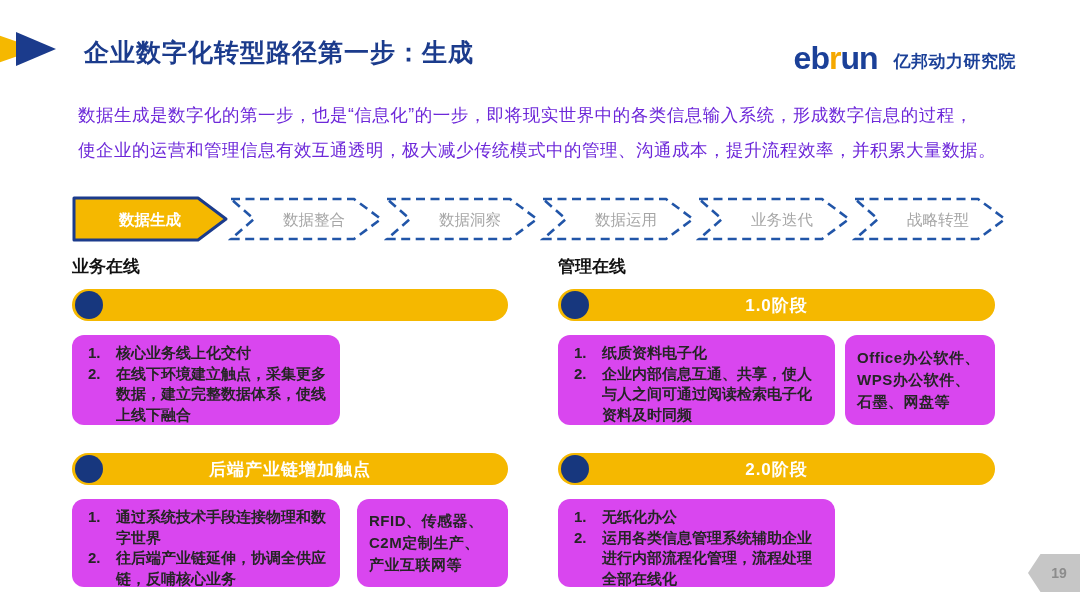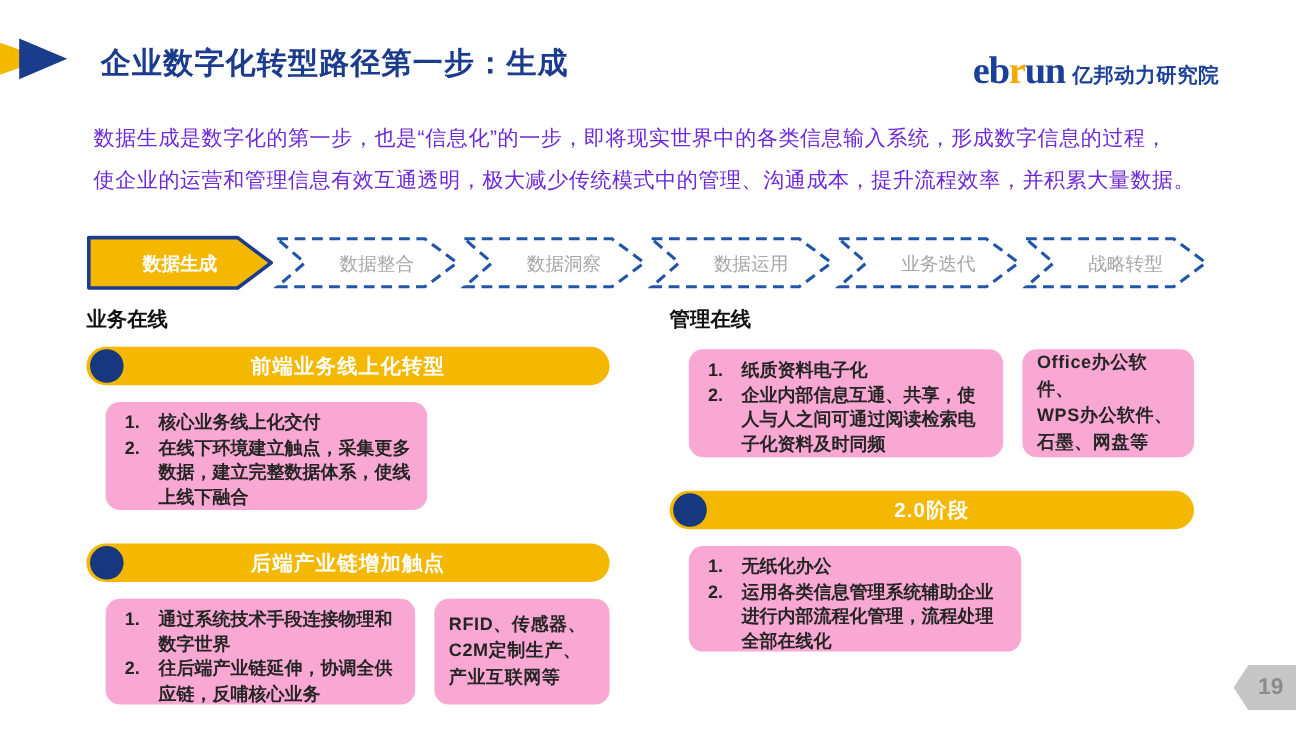--- a/index.html
+++ b/index.html
@@ -5,21 +5,21 @@
   * { margin:0; padding:0; box-sizing:border-box; }
   html,body { background:#ffffff; }
   body { font-family:"Liberation Sans","DejaVu Sans",sans-serif; }
   .slide { position:relative; width:1080px; height:608px; background:#ffffff; overflow:hidden;padding-left:48px; }
 
   
   .tri { position:absolute; width:0; height:0; }
   .tri-yellow { left:-16px; top:30px; border-top:19px solid transparent; border-bottom:19px solid transparent; border-left:54px solid #F5B800; z-index:1; }
   .tri-blue { left:16px; top:32px; border-top:17px solid transparent; border-bottom:17px solid transparent; border-left:40px solid #1B3B8C; z-index:2; }
   .title { position:absolute; left:84px; top:36px; font-size:25px; font-weight:bold; color:#1B3B8C; letter-spacing:1px; }
-  .logo { position:absolute; top:42px; right:64px; display:flex; align-items:flex-end; gap:6px;font-family:Liberation Serif, serif; }
+  .logo { position:absolute; top:42px; right:64px; display:flex; align-items:center; gap:16px; }
   .logo .brand { font-size:32px; font-weight:bold; color:#1B4098; letter-spacing:-1px; line-height:1; }
   .logo .brand .r { color:#F5A800; }
   .logo .org { font-size:17px; font-weight:bold; color:#1B4098; letter-spacing:0.5px; padding-top:6px; }
 
   
   .intro { position:absolute; left:78px; top:98px; width:930px; font-size:17.5px; color:#6d28d9; line-height:35px; letter-spacing:0.5px; }
 
   
   .flow-step { position:absolute; top:196px; width:158px; height:46px; }
   .flow-step text { font-size:15.5px; font-weight:bold; }
@@ -31,33 +31,33 @@
   .col-left { left:72px; width:436px; }
   .col-right { left:558px; width:437px; }
   .col-heading { font-size:17px; font-weight:bold; color:#111111; height:22px; }
   .bar { position:relative; margin-top:12px; height:32px; background:#F5B800; border-radius:16px; display:flex; align-items:center; justify-content:center; }
   .bar-label { color:#ffffff; font-size:17px; font-weight:bold; letter-spacing:1px; }
   .bar-dot { position:absolute; left:3px; top:2px; width:28px; height:28px; border-radius:50%; background:#17377E; }
   .boxrow { display:flex; justify-content:space-between; margin-top:14px; }
   .boxrow.row1 { height:90px; }
   .boxrow.row2 { height:88px; }
   .bar.bar2 { margin-top:28px; }
-  .gbox { background:#f9a8d4; border-radius:12px; color:#252525;margin-left:16px; }
+  .gbox { background:#d946ef; border-radius:12px; color:#252525; }
   .mainbox { padding:8px 10px 6px 6px; }
   .col-left .mainbox { width:268px; }
   .col-right .mainbox { width:277px; }
   .col-left .sidebox { width:151px; }
   .col-right .sidebox { width:150px; }
   .sidebox { display:flex; align-items:center; padding:0 12px; font-size:15px; font-weight:600; line-height:22px; white-space:pre-line; letter-spacing:0.5px; }
   .mainbox ol { list-style:none; counter-reset:n; }
   .mainbox li { counter-increment:n; position:relative; padding-left:38px; font-size:15px; font-weight:600; line-height:20.5px; }
   .mainbox li::before { content:counter(n) "."; position:absolute; left:10px; }
 
   
-  .page-tab { position:absolute; right:0; top:554px; width:52px; height:38px; background:#C6C6C6; clip-path:polygon(0 50%, 24% 0, 100% 0, 100% 100%, 24% 100%); display:flex; align-items:center; justify-content:center; padding-left:10px; color:#8C8C8C; font-size:19px; font-weight:bold; }
+  .page-tab { position:absolute; right:0; top:554px; width:52px; height:38px; background:#C6C6C6; clip-path:polygon(0 50%, 24% 0, 100% 0, 100% 100%, 24% 100%); display:flex; align-items:center; justify-content:center; padding-left:10px; color:#8C8C8C; font-size:14px; font-weight:bold; }
 </style>
 </head>
 <body>
 
 <div class="slide">
 
   <div class="tri tri-yellow"></div>
   <div class="tri tri-blue"></div>
   <div class="title">企业数字化转型路径第一步：生成</div>
 
@@ -94,21 +94,20 @@
   <svg class="flow-step upcoming" style="left:852px" viewBox="0 0 158 46">
     <polygon points="3,3 126,3 153,23 126,43 3,43 26,23" fill="none" stroke="#2155A8" stroke-width="2.6" stroke-dasharray="9,5.5"></polygon>
     <text x="86" y="29" text-anchor="middle">战略转型</text>
   </svg>
 
   <div class="col col-left">
     <div class="col-heading">业务在线</div>
 
     <div class="bar">
       <span class="bar-dot"></span>
-      <span class="bar-label">前端业务线上化转型</span>
     </div>
     <div class="boxrow row1">
       <div class="gbox mainbox">
         <ol>
           <li>核心业务线上化交付</li>
           <li>在线下环境建立触点，采集更多数据，建立完整数据体系，使线上线下融合</li>
         </ol>
       </div>
     </div>
 
@@ -125,20 +124,24 @@
       </div>
       <div class="gbox sidebox">RFID、传感器、
 C2M定制生产、
 产业互联网等</div>
     </div>
   </div>
 
   <div class="col col-right">
     <div class="col-heading">管理在线</div>
 
+    <div class="bar">
+      <span class="bar-dot"></span>
+      <span class="bar-label">1.0阶段</span>
+    </div>
     <div class="boxrow row1">
       <div class="gbox mainbox">
         <ol>
           <li>纸质资料电子化</li>
           <li>企业内部信息互通、共享，使人与人之间可通过阅读检索电子化资料及时同频</li>
         </ol>
       </div>
       <div class="gbox sidebox">Office办公软件、
 WPS办公软件、
 石墨、网盘等</div>

